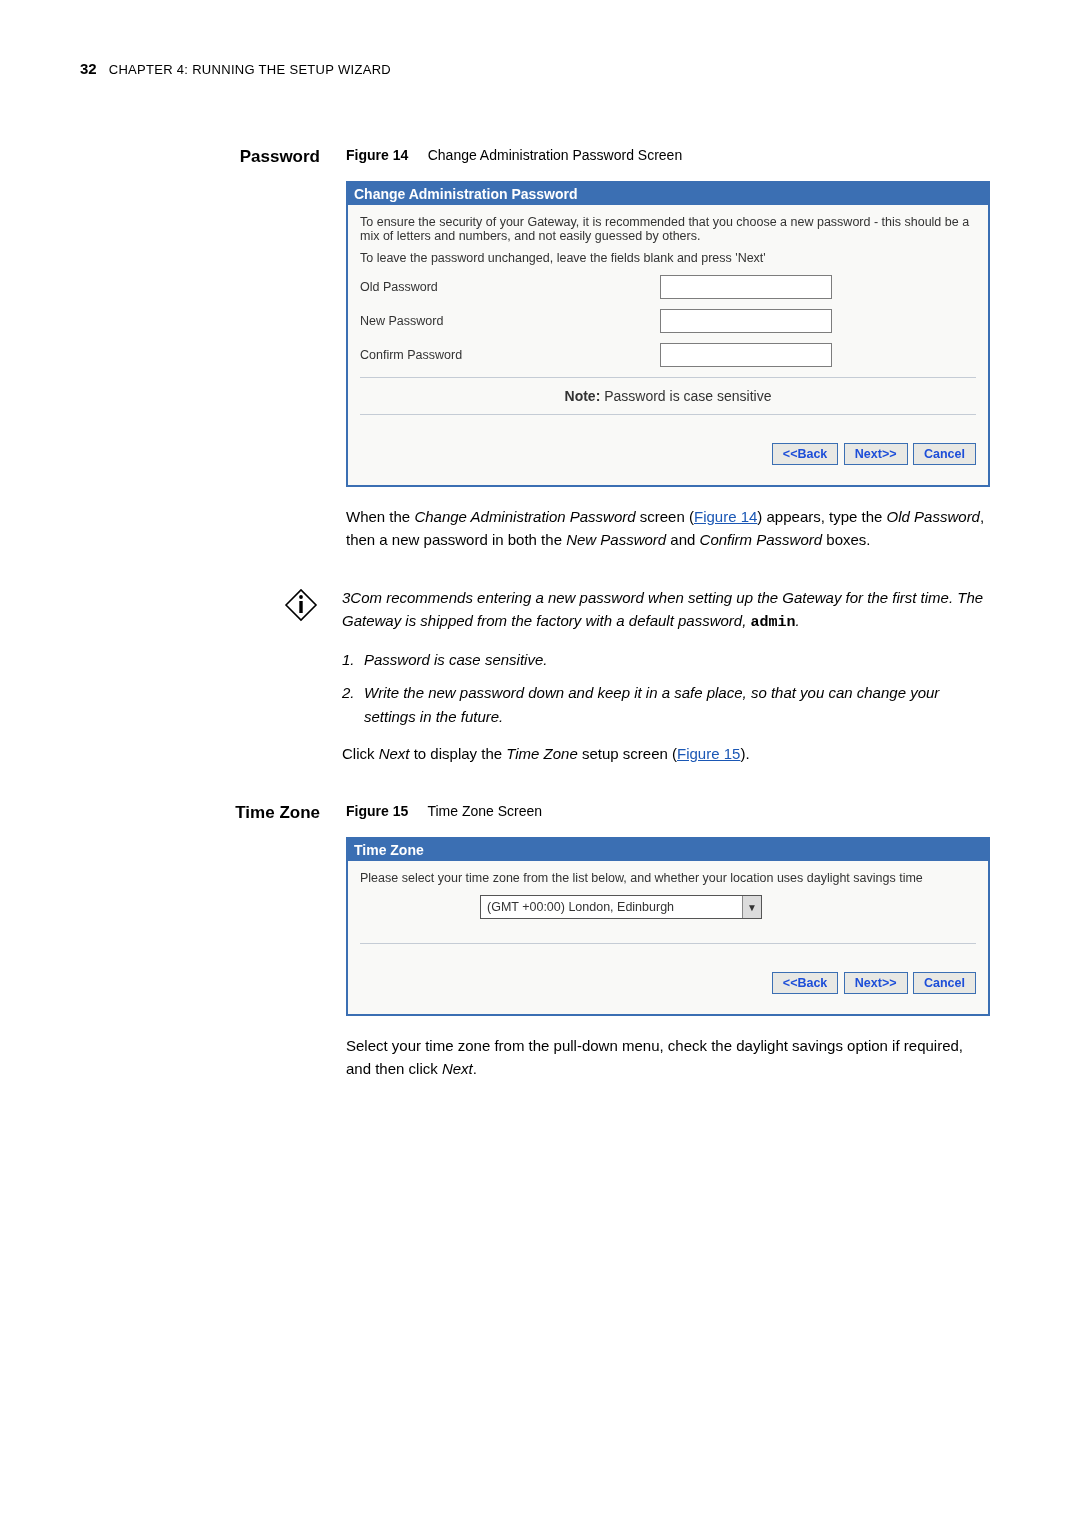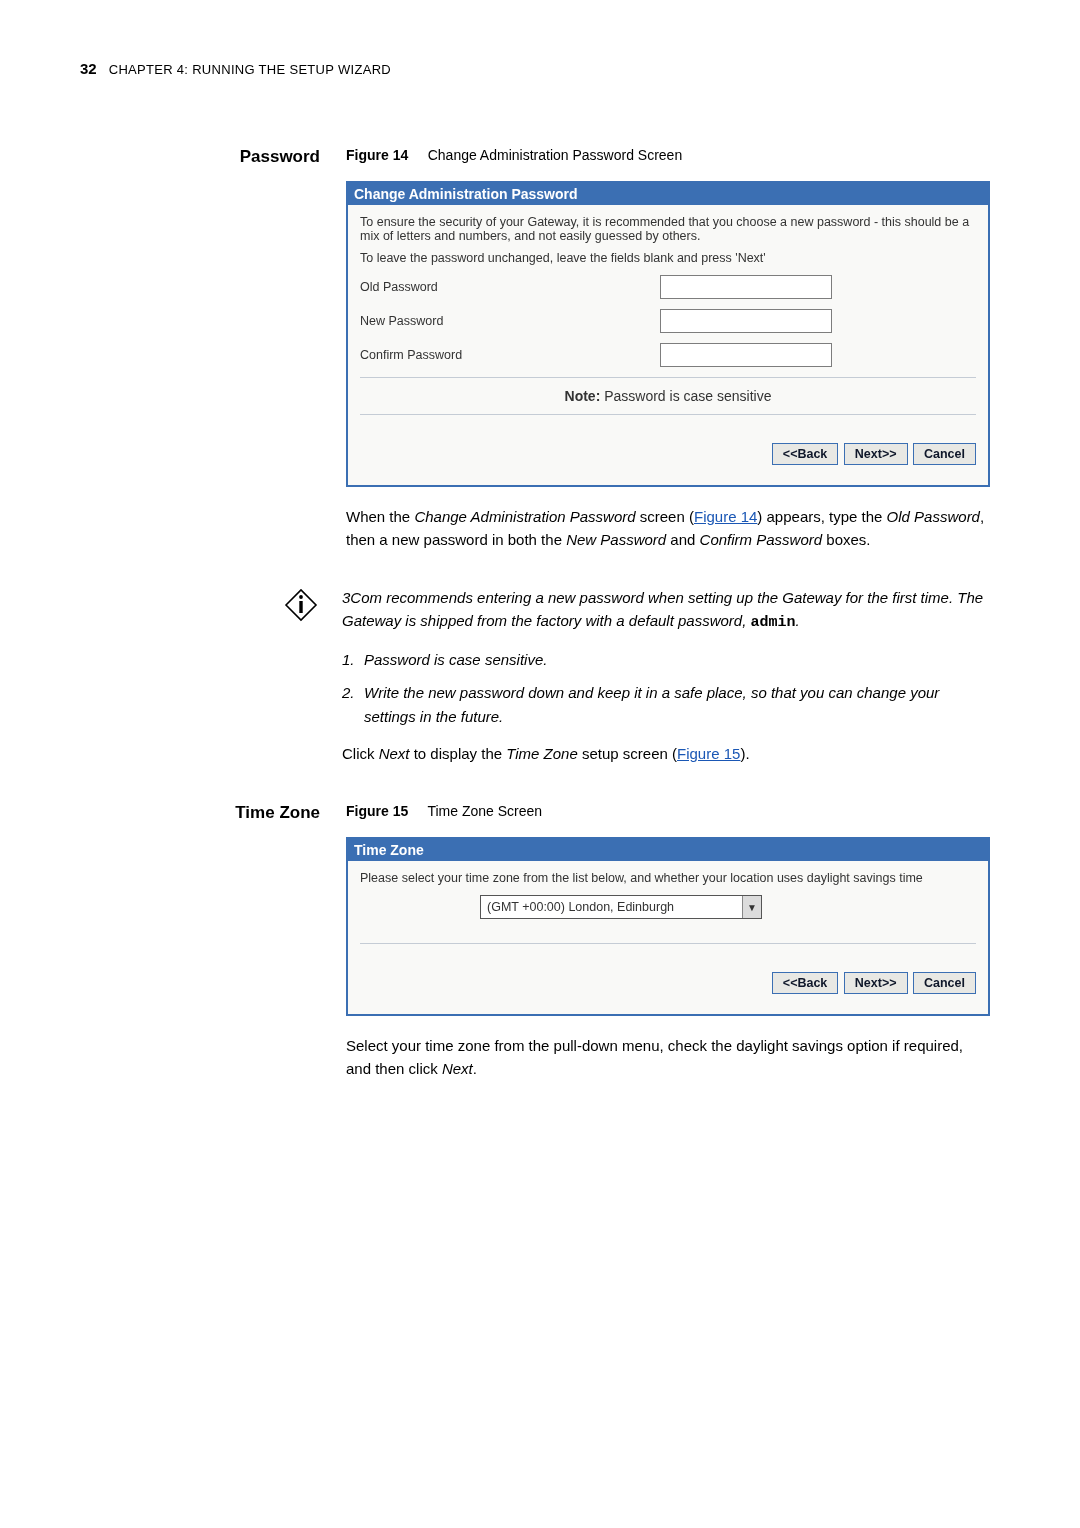--- a/index.html
+++ b/index.html
@@ -95,21 +95,21 @@
   }
   .note-line .strong { font-weight: bold; }
   .btn-row {
     text-align: right;
     padding-top: 18px;
   }
   .btn {
     display: inline-block;
     border: 1.5px solid #3b6fb3;
     background: #e8e8e4;
-    color: #0f172a;
+    color: #1d4ed8;
     font-size: 12.5px;
     padding: 3px 10px;
     font-weight: bold;
     margin-left: 2px;
   }
   .body-text {
     font-size: 15px;
     line-height: 1.55;
     margin: 14px 0;
   }

